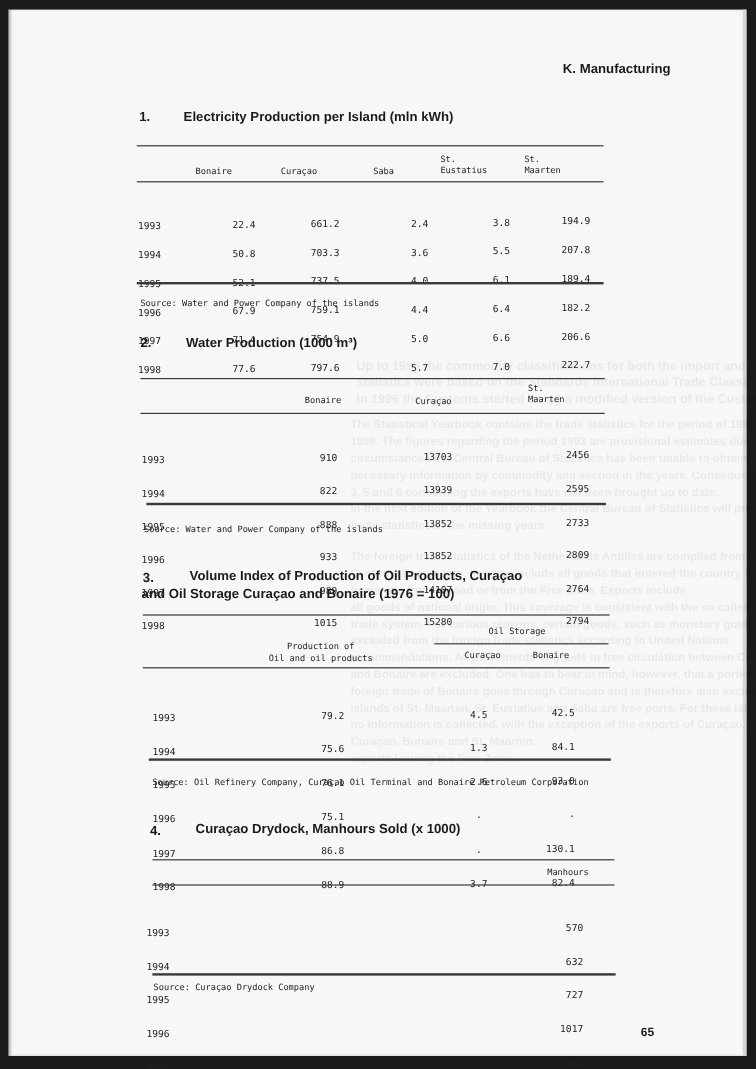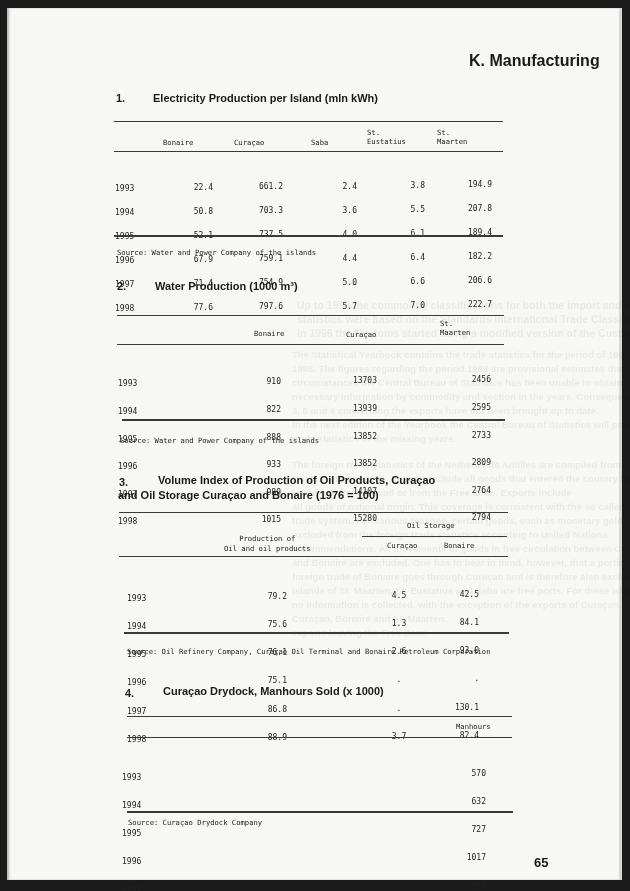--- a/index.html
+++ b/index.html
@@ -6,30 +6,30 @@
   body {
     width: 630px; height: 891px; background: #1b1b1b; position: relative; overflow: hidden;
     font-family: "Liberation Sans", sans-serif; color: #1a1a1a;
   }
   .page {
     position: absolute; left: 7px; top: 8px; width: 612px; height: 872px;
     background: #f7f7f5; border-right: 3px solid #d8d8d8;
     box-shadow: inset 2px 0 2px rgba(0,0,0,0.25);
   }
   .abs { position: absolute; }
-  .running-head { left: 462px; top: 44px; font-size: 16px; font-weight: bold; }
+  .running-head { left: 462px; top: 44px; font-size: 11px; font-weight: bold; }
   .sec-num { font-size: 11px; font-weight: bold; }
   .sec-title { font-size: 11px; font-weight: bold; }
   .rule { position: absolute; height: 1px; background: #3a3a3a; }
   .mono { font-family: "DejaVu Sans Mono", monospace; font-size: 7.2px; color: #222; }
   .num { font-family: "DejaVu Sans Mono", monospace; font-size: 8px; color: #222; line-height: 8px; }
   .col { position: absolute; white-space: pre; }
   .col.right { text-align: right; }
   .ghost { position: absolute; color: rgba(0,0,0,0.06); font-weight: bold; font-size: 10.5px; line-height: 14px; white-space: nowrap; pointer-events: none; }
-  .pagenum { left: 527px; top: 847px; font-size: 13px; font-weight: bold; }
+  .pagenum { left: 527px; top: 847px; font-size: 10px; font-weight: bold; }
 </style>
 </head>
 <body>
 
 <div class="page">
 
   <div class="ghost" style="left:290px;top:290px;">Up to 1996 the commodity classifications for both the import and export trade<br>statistics were based on the Standards International Trade Classification<br>In 1996 the Customs started using a modified version of the Customs Co-operation</div>
   <div class="ghost" style="left:285px;top:340px;font-size:9.5px;">The Statistical Yearbook contains the trade statistics for the period of 1993 through<br>1998. The figures regarding the period 1993 are provisional estimates due<br>circumstances the Central Bureau of Statistics has been unable to obtain<br>necessary information by commodity and section in the years. Consequently tables<br>3, 5 and 6 concerning the exports have not been brought up to date.<br>In the next edition of the Yearbook the Central Bureau of Statistics will present<br>trade statistics of the missing years.</div>
   <div class="ghost" style="left:285px;top:450px;font-size:9.5px;">The foreign trade statistics of the Netherlands Antilles are compiled from<br>Customs documents. Imports include all goods that entered the country for<br>home use from abroad or from the Free Zone. Exports include<br>all goods of national origin. This coverage is consistent with the so called special<br>trade system. For various reasons, certain goods, such as monetary gold, are<br>excluded from the foreign trade statistics according to United Nations<br>recommendations. All movements of goods in free circulation between Curaçao<br>and Bonaire are excluded. One has to bear in mind, however, that a portion of the<br>foreign trade of Bonaire goes through Curaçao and is therefore also excluded. The<br>islands of St. Maarten, St. Eustatius and Saba are free ports. For these islands<br>no information is collected, with the exception of the exports of Curaçao,<br>Curaçao, Bonaire and St. Maarten.<br>exports leaving the Free Zone.</div>
 

